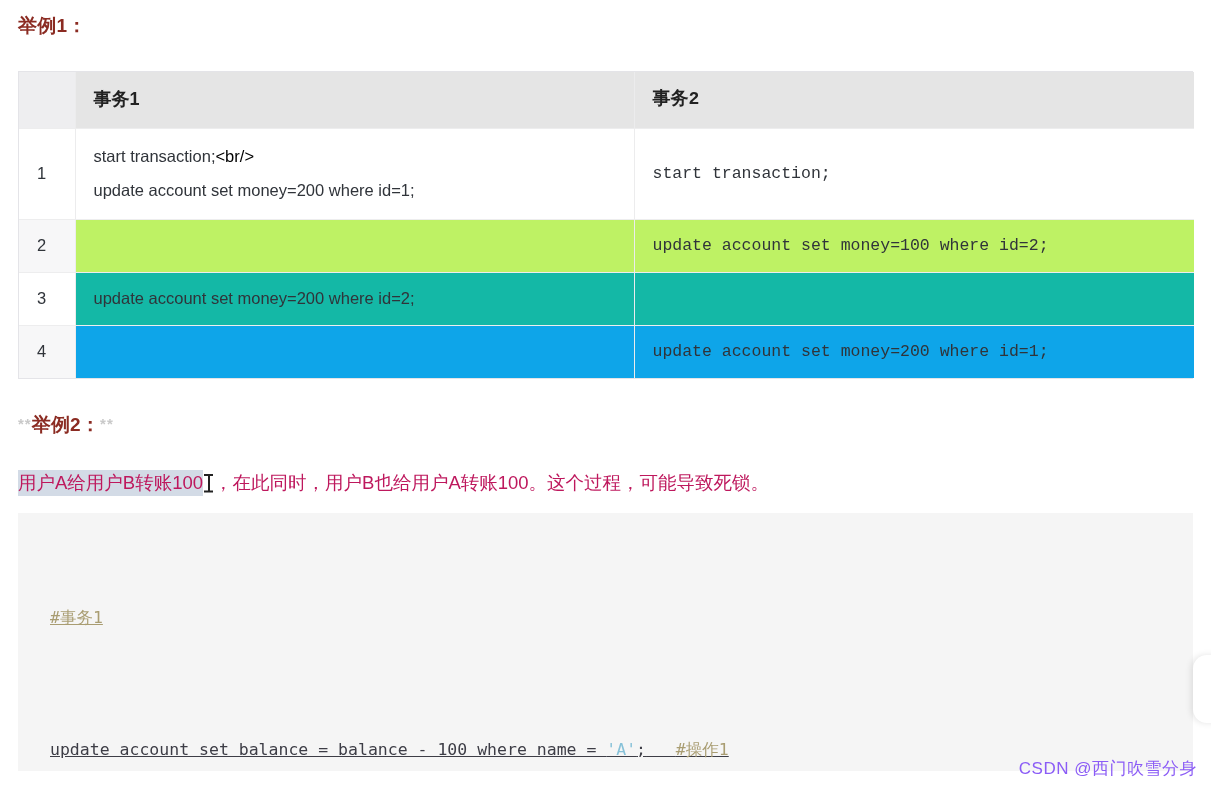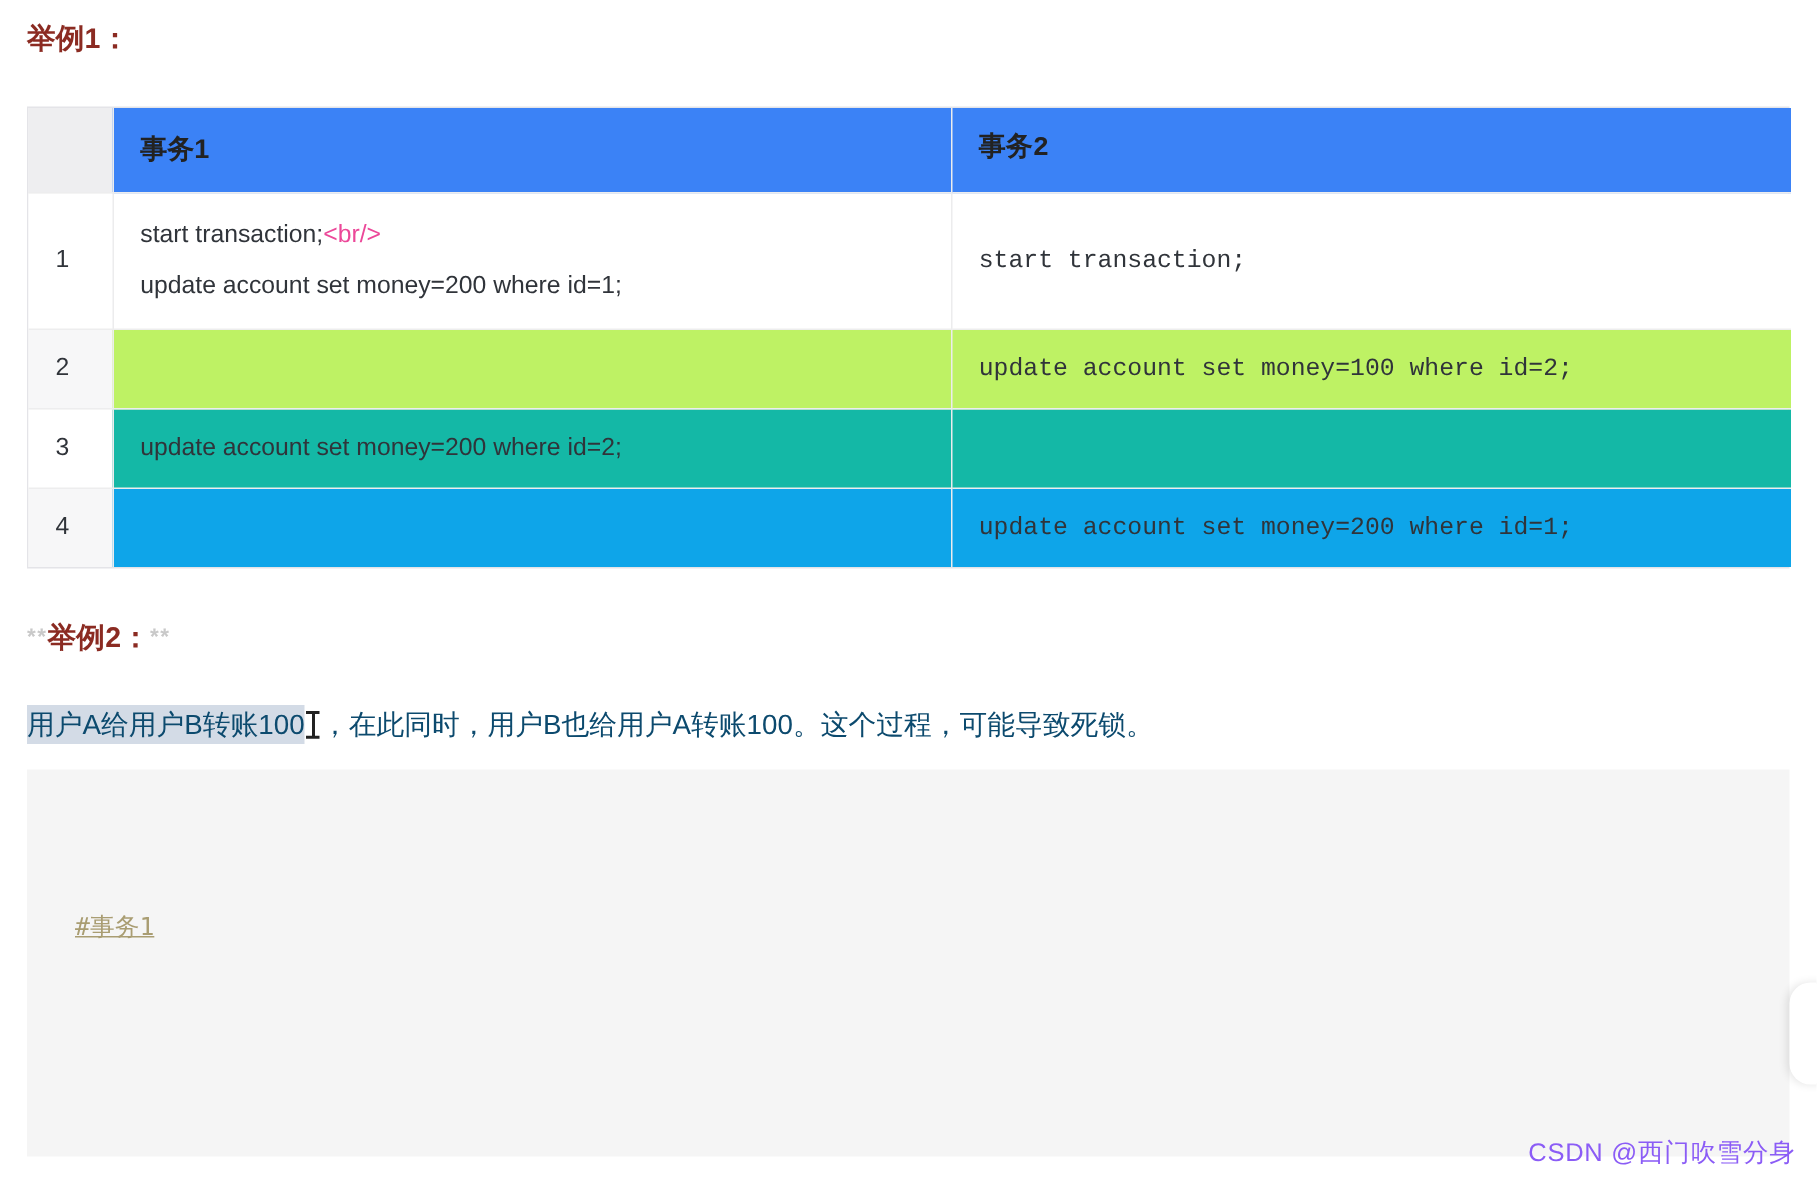--- a/index.html
+++ b/index.html
@@ -64,21 +64,21 @@
     vertical-align: middle;
     font-size: 16.5px;
     font-weight: normal;
     color: #30343a;
     line-height: 1.55;
   }
   table.tx th:last-child, table.tx td:last-child { border-right: none; font-family: Liberation Mono, monospace; }
   table.tx tr:last-child td { border-bottom: none; }
 
   table.tx thead th {
-    background: #3b82f6;
+    background: #e5e5e5;
     height: 56px;
     font-weight: bold;
     font-size: 18px;
     color: #222;
   }
   table.tx thead th.idx { background: #eeeef0; }
 
   td.idx, th.idx {
     text-align: center;
     padding: 0;
@@ -89,31 +89,31 @@
   tr.r1 td { height: 90px; background: #ffffff; }
   tr.r2 td { height: 52px; background: #bef264; }
   tr.r3 td { height: 52px; background: #14b8a6; }
   tr.r4 td { height: 52px; background: #0ea5e9; }
 
   tr.r1 td.idx { background: #ffffff; }
   tr.r2 td.idx { background: #f7f7f8; }
   tr.r3 td.idx { background: #ffffff; }
   tr.r4 td.idx { background: #f7f7f8; }
 
-  .brtag { color: #ec4899; }
+  .brtag { color: #000000; }
   .cell-line { display: block; }
   .cell-line + .cell-line { margin-top: 8px; }
 
   
   .para {
     position: absolute;
     left: 18px;
     top: 470px;
     font-size: 18.5px;
-    color: #0c4a6e;
+    color: #be185d;
     white-space: nowrap;
     line-height: 1.4;
   }
   .sel {
     background: #d3dbe6;
     padding: 2px 0 3px 0;
   }
   .caret {
     display: inline-block;
     width: 9px;
@@ -236,20 +236,21 @@
   </table>
 </div>
 
 <div class="heading" id="heading-2"><span class="ast">**</span><span>举例2：</span><span class="ast">**</span></div>
 
 <div class="para"><span class="sel">用户A给用户B转账100</span><span class="caret"></span><span>，在此同时，用户B也给用户A转账100。这个过程，可能导致死锁。</span></div>
 
 <div class="codeblock">
   <div class="code-line cmt">#事务1</div>
 
+  <div class="code-line"><span class="kw">update account set balance = balance - 100 where name = </span><span class="str">'A'</span><span class="op">;</span><span class="kw">   </span><span class="cmt">#操作1</span></div>
 
   
 
   
 
   
 
   
 
   

